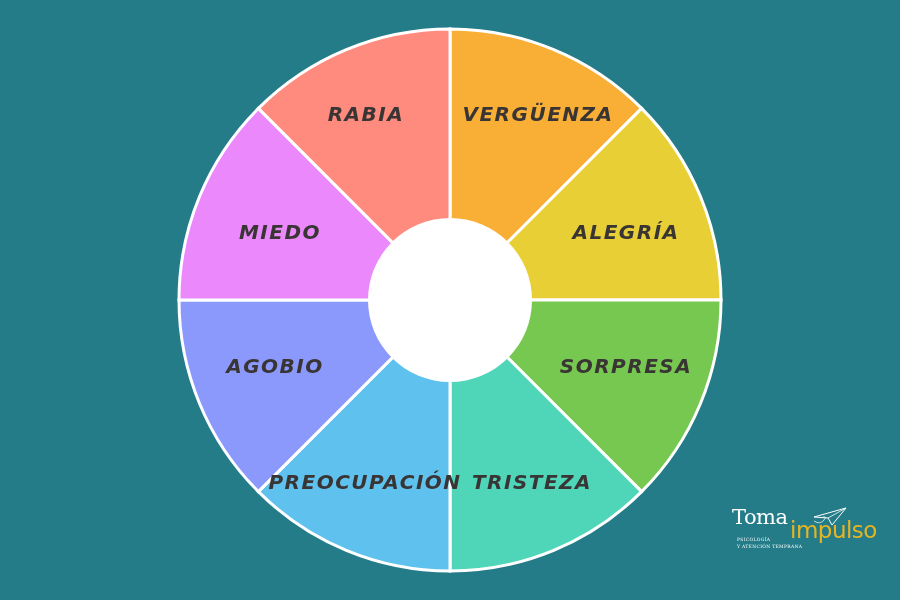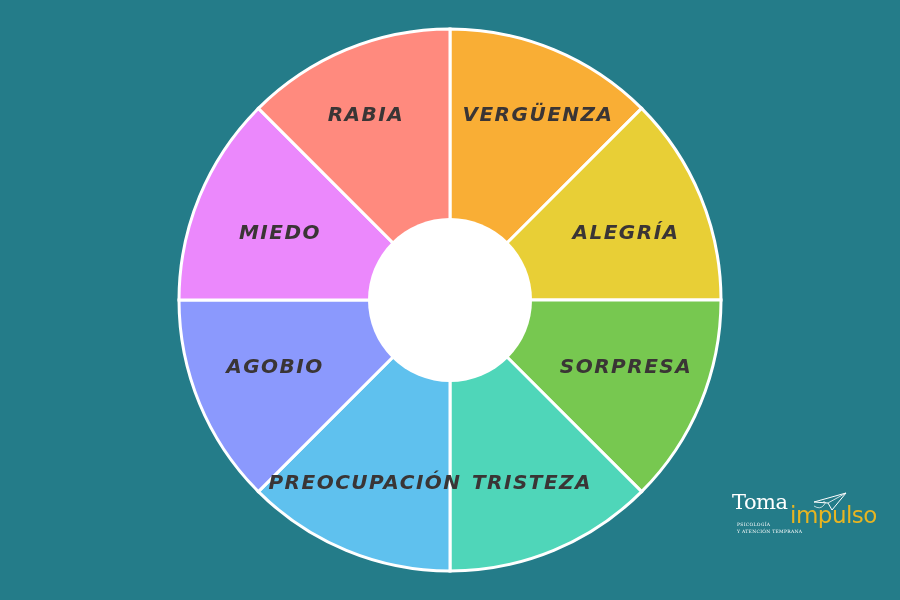--- a/index.html
+++ b/index.html
@@ -1,19 +1,19 @@
 <!DOCTYPE html>
 <html><head>
   <meta charset="utf-8">
   <style>
     html, body { margin:0; padding:0; }
     body { width:900px; height:600px; overflow:hidden; background:#247c89; position:relative; font-family:"DejaVu Sans", sans-serif; }
     #wheel { position:absolute; left:0; top:0; }
     .slice-label { font-family:"DejaVu Sans", sans-serif; font-weight:bold; font-style:italic; font-size:20px; fill:#3a3535; letter-spacing:1.5px; }
-    .logo { position:absolute; left:732px; top:490px; width:130px; height:50px;text-align:right; }
+    .logo { position:absolute; left:732px; top:505px; width:130px; height:50px;text-align:right; }
     .logo-toma { position:absolute; left:0; top:0; font-family:"DejaVu Serif", serif; font-size:21px; color:#ffffff; letter-spacing:-0.5px; }
     .logo-impulso { position:absolute; left:42px; top:12px; font-family:"DejaVu Sans", sans-serif; font-size:23px; color:#e8b521; letter-spacing:-0.5px;margin-left:16px; }
     .logo-sub1, .logo-sub2 { position:absolute; left:5px; font-family:"DejaVu Serif", serif; font-size:4.5px; color:#ffffff; letter-spacing:0.3px; white-space:nowrap; }
     .logo-sub1 { top:32px; }
     .logo-sub2 { top:39px; }
     .logo-plane { position:absolute; left:80px; top:2px; }
   </style>
 </head>
 <body>
 

